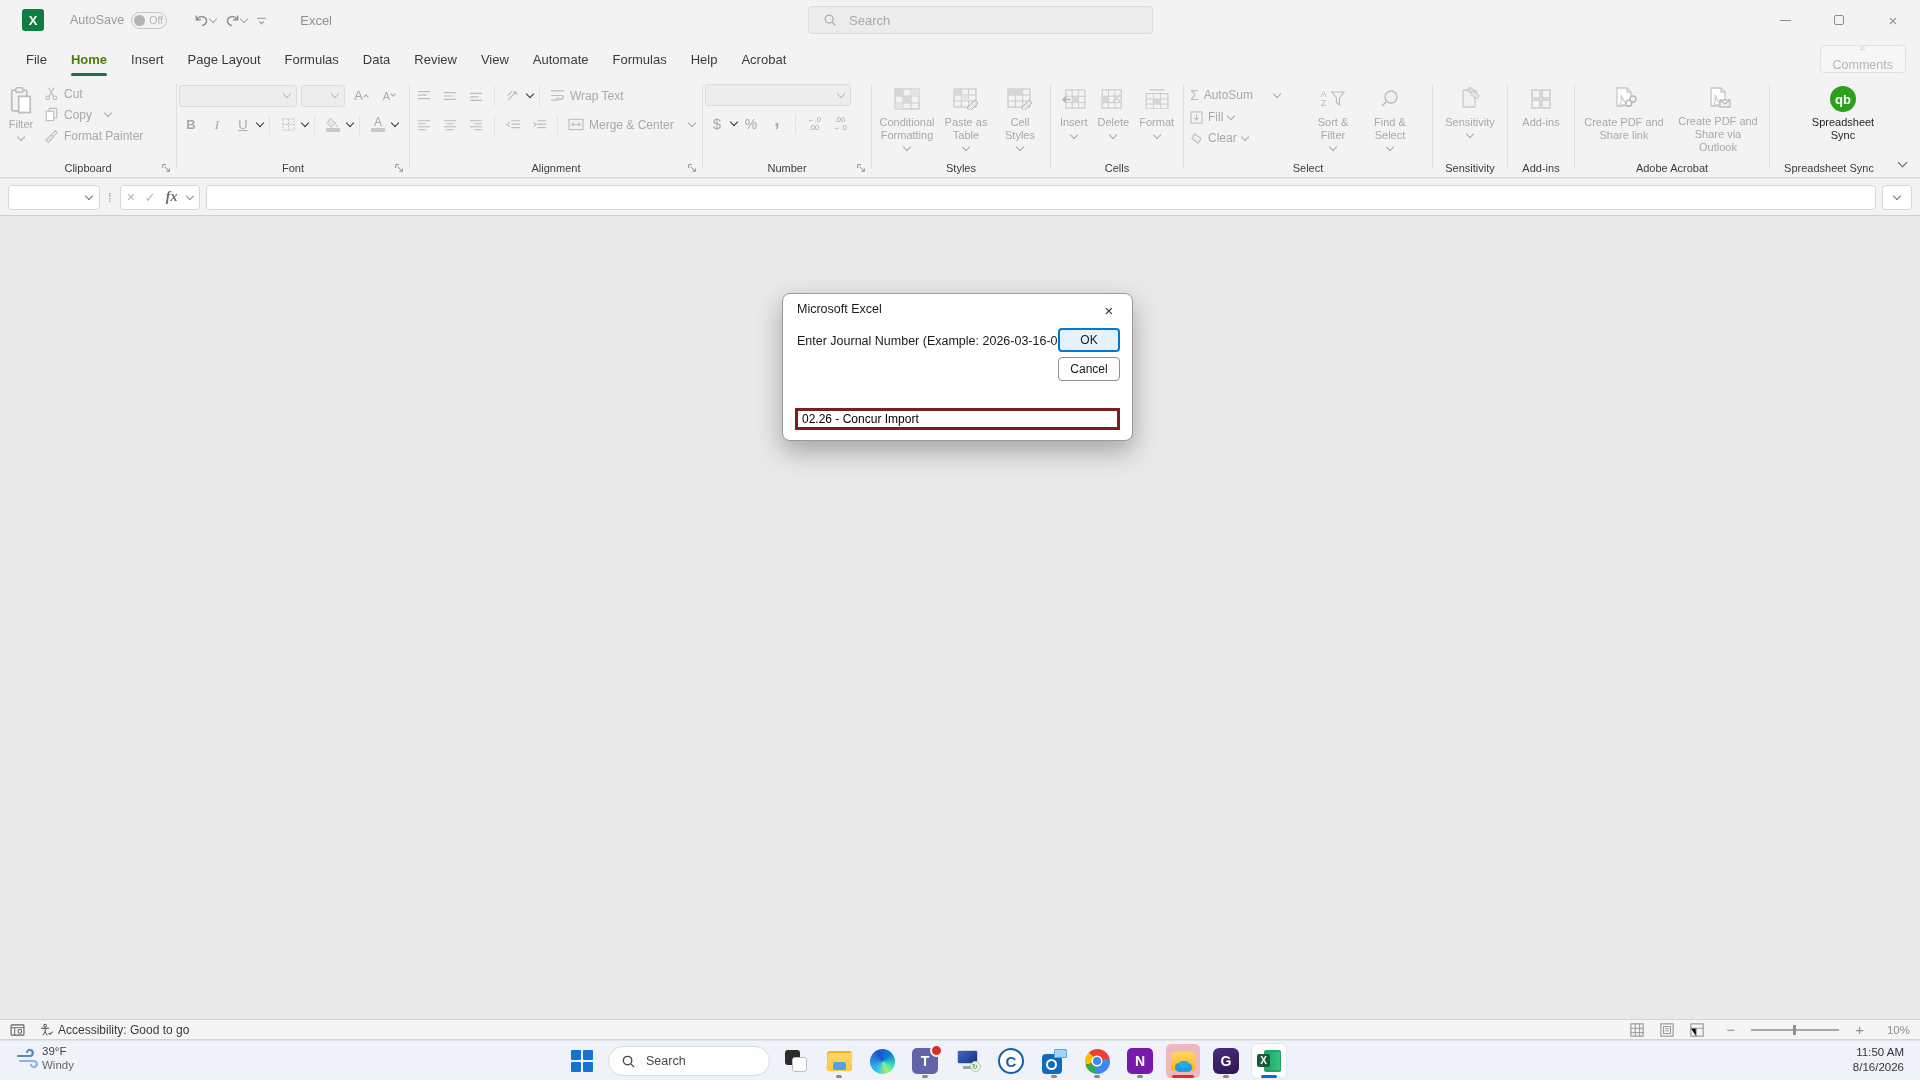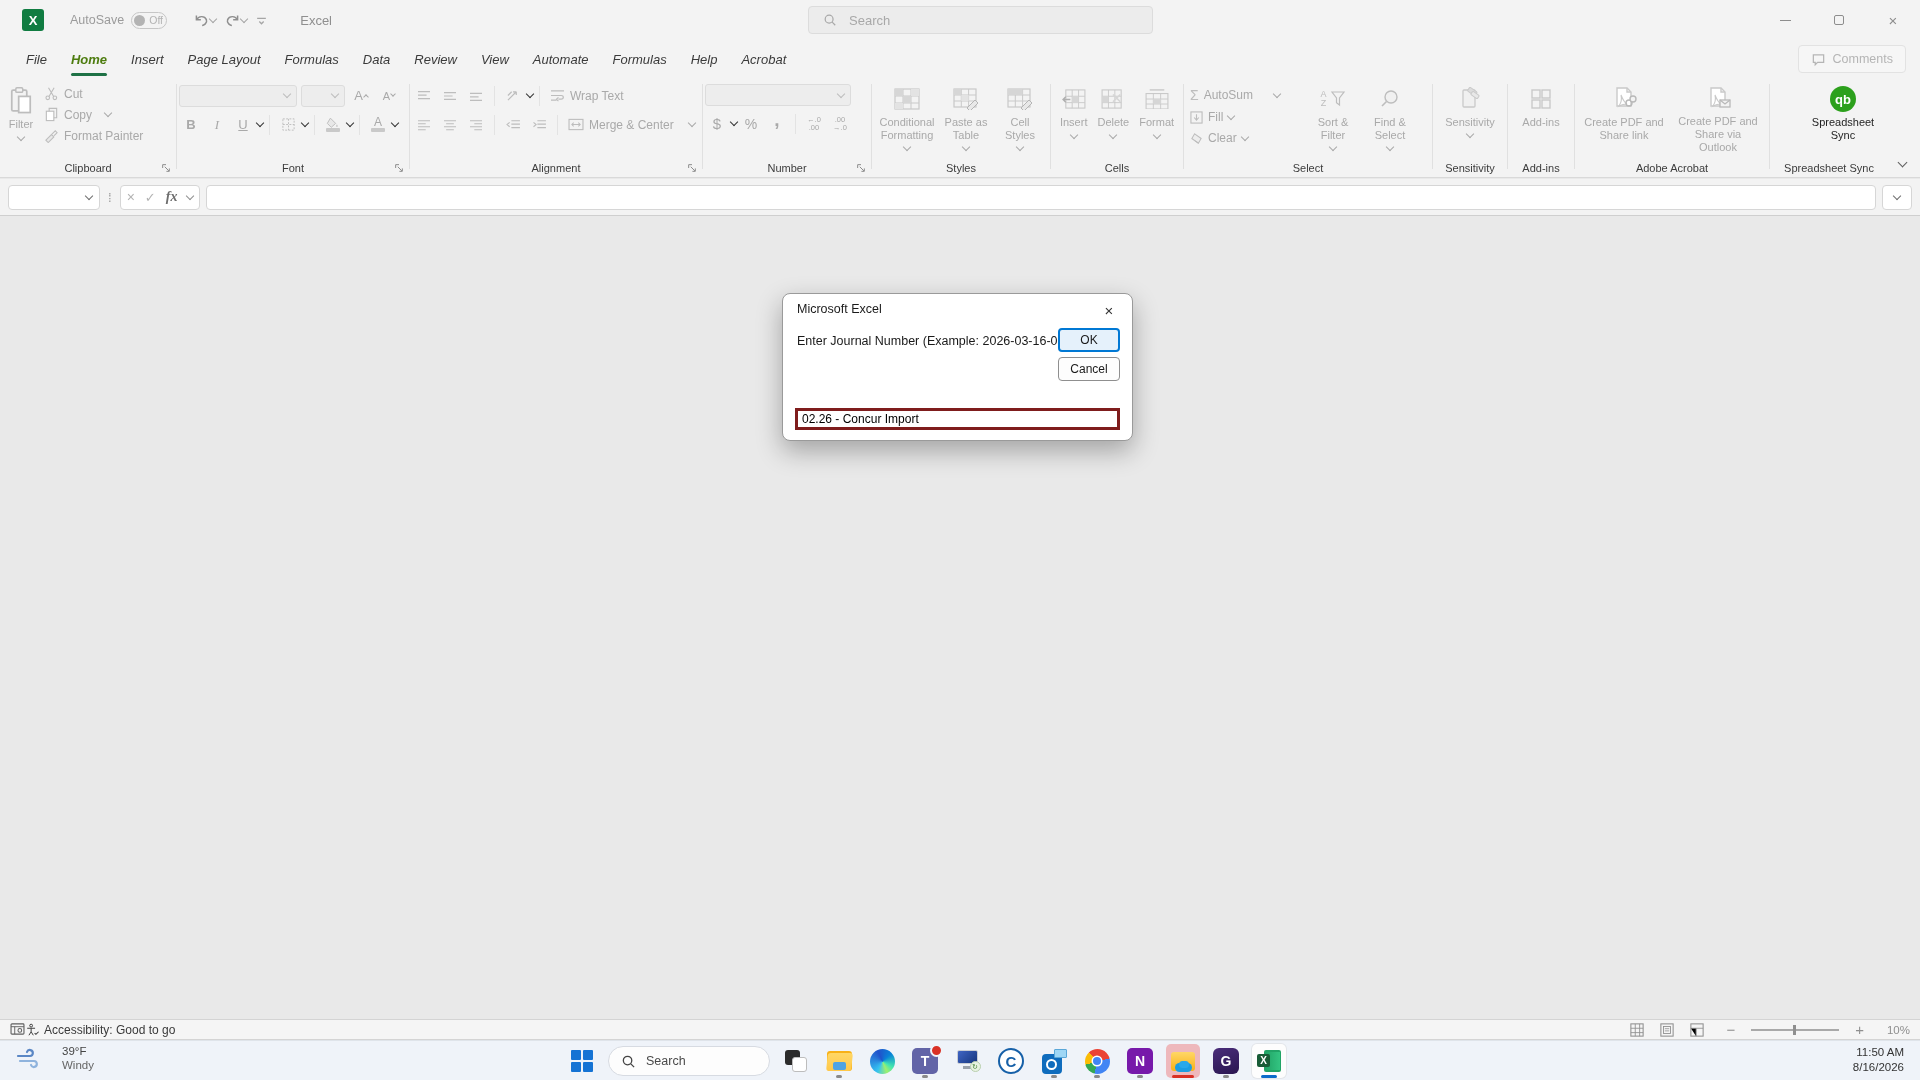--- a/index.html
+++ b/index.html
@@ -18,24 +18,24 @@
   .chev { width:6px; height:6px; border-right:1.4px solid currentColor; border-bottom:1.4px solid currentColor; transform:rotate(45deg); display:inline-block; margin-top:-3px; }
   .chev.up { transform:rotate(225deg); margin-top:3px; }
   .app-title { margin-left:30px; color:#8f8f8f; font-size:13px; }
   .tb-search { position:absolute; left:808px; top:6px; width:345px; height:28px; border:1px solid #dcdcdc; background:#ececec; border-radius:4px; display:flex; align-items:center; gap:12px; padding-left:14px; color:#a8a8a8; font-size:13px; }
   .win-controls { position:absolute; right:0; top:0; height:40px; display:flex; align-items:center; color:#8d8d8d; }
   .win-controls > div { width:54px; height:40px; display:flex; align-items:center; justify-content:center; font-size:15px; }
   .wc-box { width:10px; height:10px; border:1.3px solid #8d8d8d; border-radius:2px; }
 
   
   .tabrow { position:absolute; top:40px; left:0; right:0; height:38px; background:#f3f3f3; display:flex; align-items:center; padding-left:14px; }
-  .tab { padding:0 12px; height:38px; display:flex; align-items:center; font-size:13px; color:#3a3a3a; position:relative;font-style:italic; }
+  .tab { padding:0 12px; height:38px; display:flex; align-items:center; font-size:13px; color:#3a3a3a; position:relative; }
   .tab.active { font-weight:700; color:#4d7c0f; }
   .tab.active::after { content:""; position:absolute; left:12px; right:12px; bottom:2px; height:3px; background:#1e7145; border-radius:2px; }
-  .comments-btn { position:absolute; right:14px; top:45px; height:28px; border:1px solid #e2e2e2; border-radius:4px; background:#f6f6f6; color:#b5b5b5; display:flex; align-items:center; gap:7px; padding:0 12px; font-size:12.5px; }
+  .comments-btn { position:absolute; right:14px; top:45px; height:28px; border:1px solid #e2e2e2; border-radius:4px; background:#f6f6f6; color:#b5b5b5; display:flex; align-items:center; gap:7px; padding:0 12px; font-size:12.5px;flex-direction:column; }
 
   
   .ribbon { position:absolute; top:78px; left:0; right:0; height:100px; background:#f3f3f3; border-bottom:1px solid #d9d9d9; display:flex; }
   .grp { position:relative; height:100%; padding:3px 2px 0 2px; }
   .gsep { width:1px; background:#e0e0e0; margin:6px 0 8px 0; }
   .grp-label { position:absolute; bottom:3px; left:0; right:0; text-align:center; font-size:11px; color:#3c3c3c; }
   .launcher { position:absolute; right:5px; bottom:4px; color:#8d8d8d; }
   .grp-body { display:flex; height:76px; }
   .bigbtn { display:flex; flex-direction:column; align-items:center; justify-content:flex-start; padding:3px 5px; color:#a9a9a9; font-size:11px; line-height:13px; text-align:center; border-radius:4px; }
   .bigbtn .bicon { height:30px; display:flex; align-items:center; justify-content:center; margin-bottom:2px; }
@@ -67,29 +67,29 @@
   .dialog { position:absolute; left:782px; top:293px; width:351px; height:148px; background:#fff; border:1px solid #9a9a9a; border-radius:8px; box-shadow:0 10px 26px rgba(0,0,0,.3); }
   .dlg-title { position:absolute; top:8px; left:14px; font-size:12.5px; color:#1a1a1a; }
   .dlg-close { position:absolute; top:5px; right:10px; width:26px; height:22px; display:flex; align-items:center; justify-content:center; font-size:15px; color:#333; }
   .dlg-prompt { position:absolute; top:40px; left:14px; font-size:12.5px; color:#1a1a1a; }
   .dlg-ok { position:absolute; top:34px; right:12px; width:62px; height:24px; background:#e5f1fb; border:2px solid #0078d4; border-radius:4px; font-size:12px; color:#1a1a1a; display:flex; align-items:center; justify-content:center; }
   .dlg-cancel { position:absolute; top:63px; right:12px; width:62px; height:24px; background:#fdfdfd; border:1px solid #8f8f8f; border-radius:4px; font-size:12px; color:#1a1a1a; display:flex; align-items:center; justify-content:center; }
   .dlg-input { position:absolute; left:12px; right:12px; bottom:10px; height:22px; border:3px solid #7f1d1d; background:#fff; font-size:12px; padding:0 4px; font-family:"Liberation Sans", sans-serif; color:#000; border-radius:0; }
 
   
   .statusbar { position:absolute; left:0; right:0; bottom:40px; height:21px; background:#f5f5f5; border-top:1px solid #d4d4d4; border-bottom:1px solid #d4d4d4; display:flex; align-items:center; padding:0 10px; color:#3a3a3a; }
-  .sb-left { display:flex; }
+  .sb-left { display:flex; align-items:center; gap:14px; }
   .sb-right { margin-left:auto; display:flex; align-items:center; gap:16px; color:#8f8f8f; }
   .slider { width:88px; height:2px; background:#a9a9a9; position:relative; }
   .slider .thumb { position:absolute; left:42px; top:-4px; width:2.5px; height:10px; background:#8f8f8f; }
   .zoomlvl { font-size:11.5px; color:#8f8f8f; width:30px; text-align:right; }
 
   
   .taskbar { position:absolute; left:0; right:0; bottom:0; height:40px; background:#eff3f9; border-top:1px solid #dfe4ea; }
-  .weather { position:absolute; left:16px; top:3px; display:flex; align-items:center; gap:20px; }
+  .weather { position:absolute; left:16px; top:3px; display:flex; align-items:center; gap:0; }
   .weather .wtxt { font-size:11.5px; line-height:14px; color:#444; }
   .tb-center { position:absolute; left:565px; top:0; height:40px; display:flex; align-items:center; gap:9px; }
   .tb-item { width:34px; height:34px; display:flex; align-items:center; justify-content:center; position:relative; border-radius:5px; }
   .runline { position:absolute; bottom:0px; left:50%; transform:translateX(-50%); width:6px; height:3px; border-radius:2px; background:#8a8a8a; }
   .runline.red { width:22px; background:#d93025; }
   .runline.blue { width:16px; background:#0b6bcb; }
   .tb-item.attn { background:#eeb8bc; }
   .tb-item.activeapp { background:#fdfdfd; box-shadow:0 0 0 1px #e3e6ea; }
   .startgrid { display:grid; grid-template-columns:10px 10px; grid-template-rows:10px 10px; gap:1.5px; }
   .startgrid div { background:#1573d4; border-radius:1px; }

